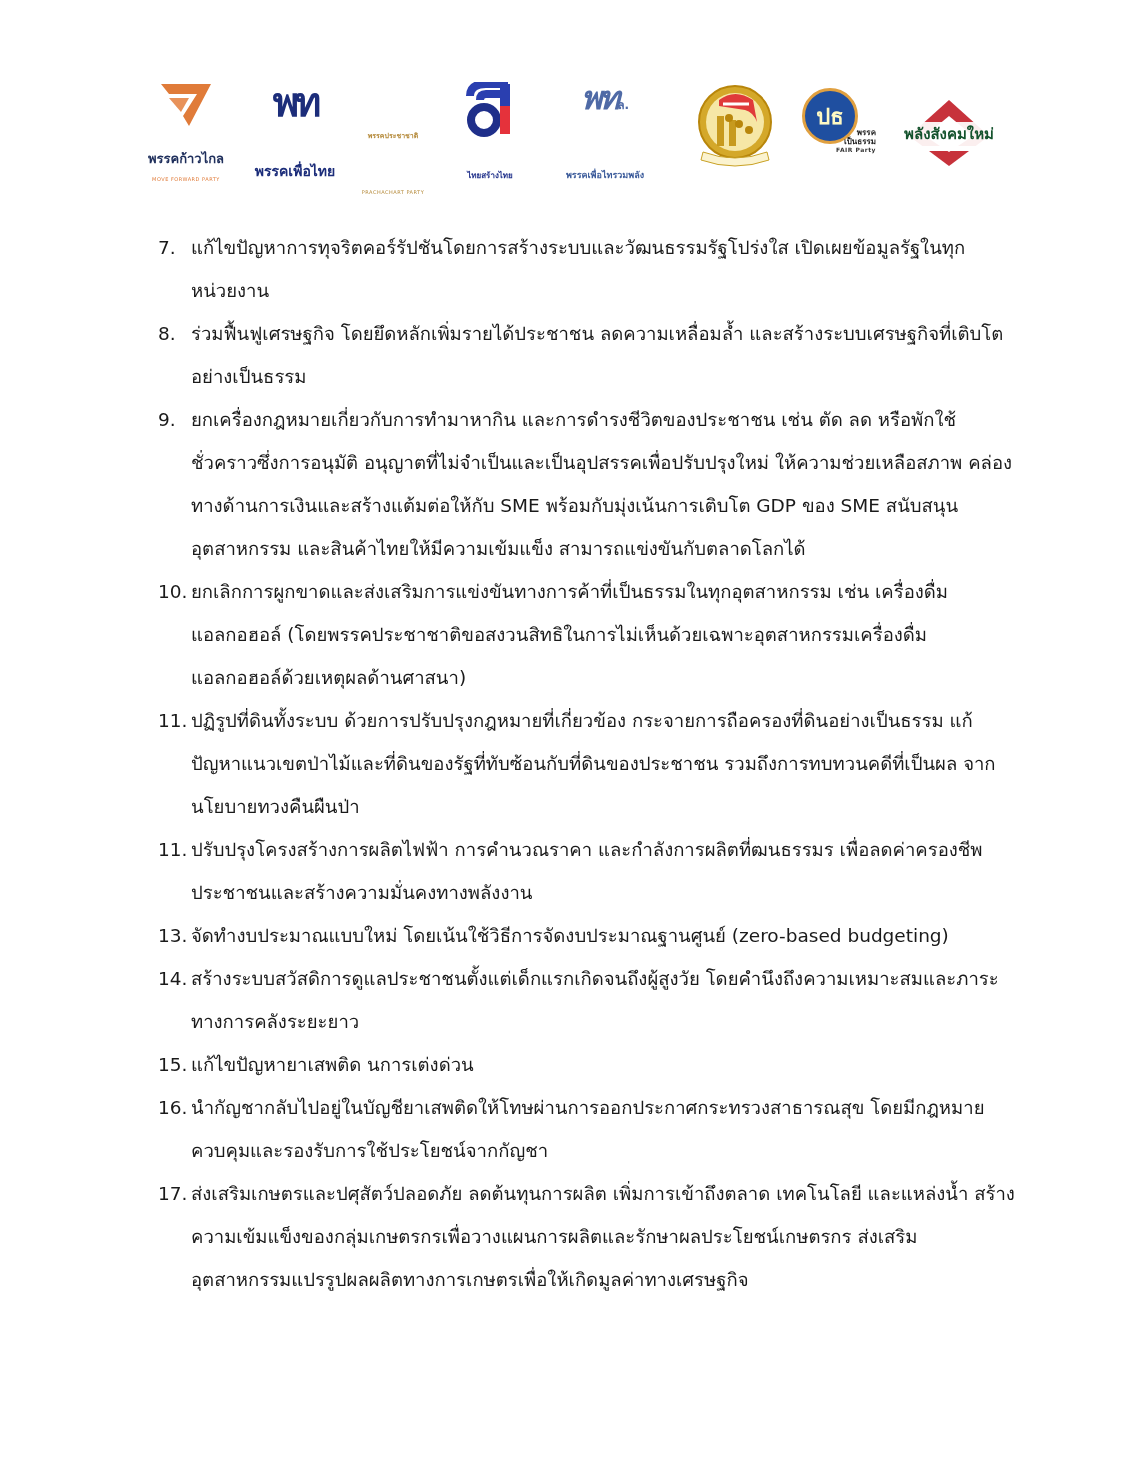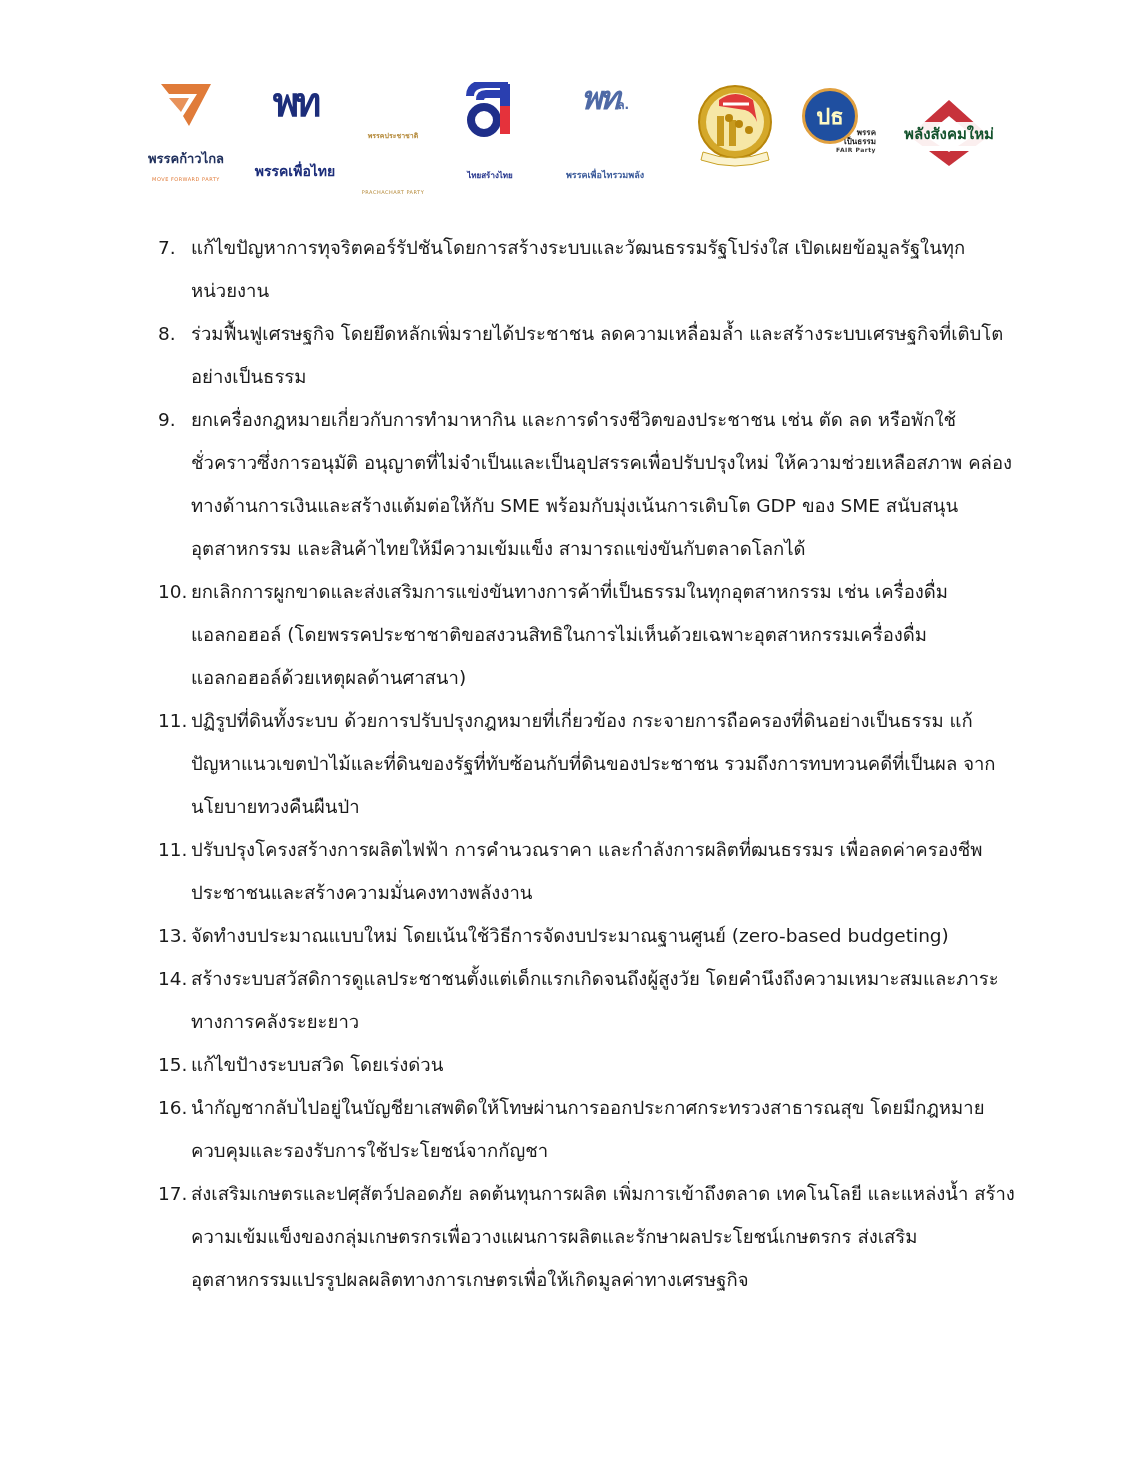--- a/index.html
+++ b/index.html
@@ -189,21 +189,21 @@
   <li class="policy-item">
     <span class="policy-num two">13.</span>
     <span>จัดทำงบประมาณแบบใหม่ โดยเน้นใช้วิธีการจัดงบประมาณฐานศูนย์ (zero-based budgeting)</span>
   </li>
   <li class="policy-item">
     <span class="policy-num two">14.</span>
     <span>สร้างระบบสวัสดิการดูแลประชาชนตั้งแต่เด็กแรกเกิดจนถึงผู้สูงวัย โดยคำนึงถึงความเหมาะสมและภาระ ทางการคลังระยะยาว</span>
   </li>
   <li class="policy-item">
     <span class="policy-num two">15.</span>
-    <span>แก้ไขปัางระบบสวิด โดยเร่งด่วน</span>
+    <span>แก้ไขปัญหายาเสพติด นการเต่งด่วน</span>
   </li>
   <li class="policy-item">
     <span class="policy-num two">16.</span>
     <span>นำกัญชากลับไปอยู่ในบัญชียาเสพติดให้โทษผ่านการออกประกาศกระทรวงสาธารณสุข โดยมีกฎหมาย ควบคุมและรองรับการใช้ประโยชน์จากกัญชา</span>
   </li>
   <li class="policy-item">
     <span class="policy-num two">17.</span>
     <span>ส่งเสริมเกษตรและปศุสัตว์ปลอดภัย ลดต้นทุนการผลิต เพิ่มการเข้าถึงตลาด เทคโนโลยี และแหล่งน้ำ สร้างความเข้มแข็งของกลุ่มเกษตรกรเพื่อวางแผนการผลิตและรักษาผลประโยชน์เกษตรกร ส่งเสริม อุตสาหกรรมแปรรูปผลผลิตทางการเกษตรเพื่อให้เกิดมูลค่าทางเศรษฐกิจ</span>
   </li>
 </ol>

